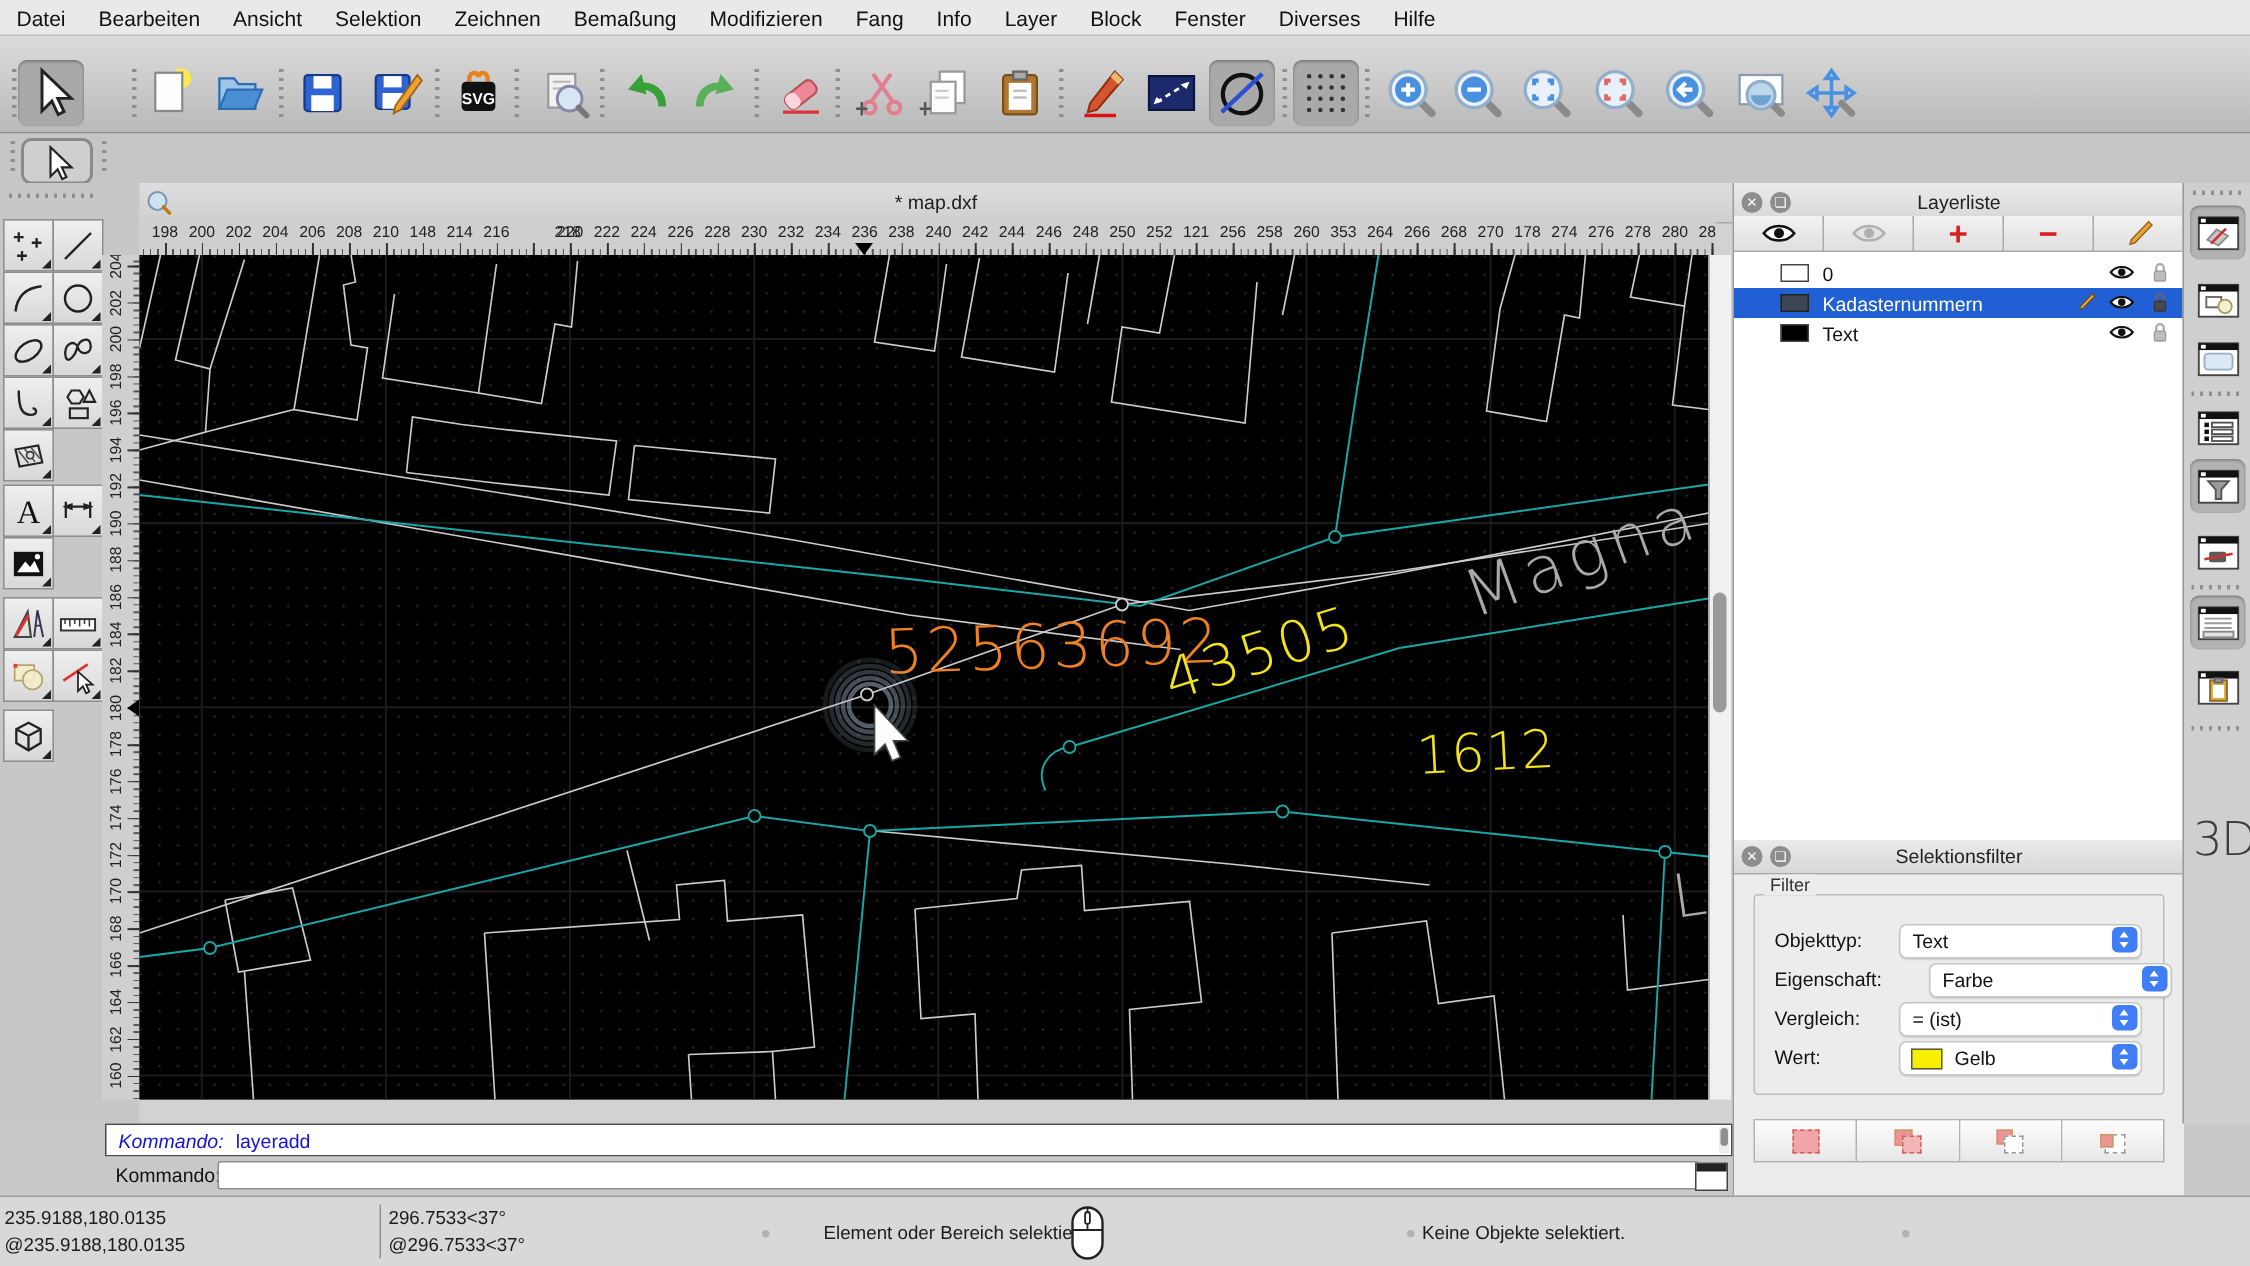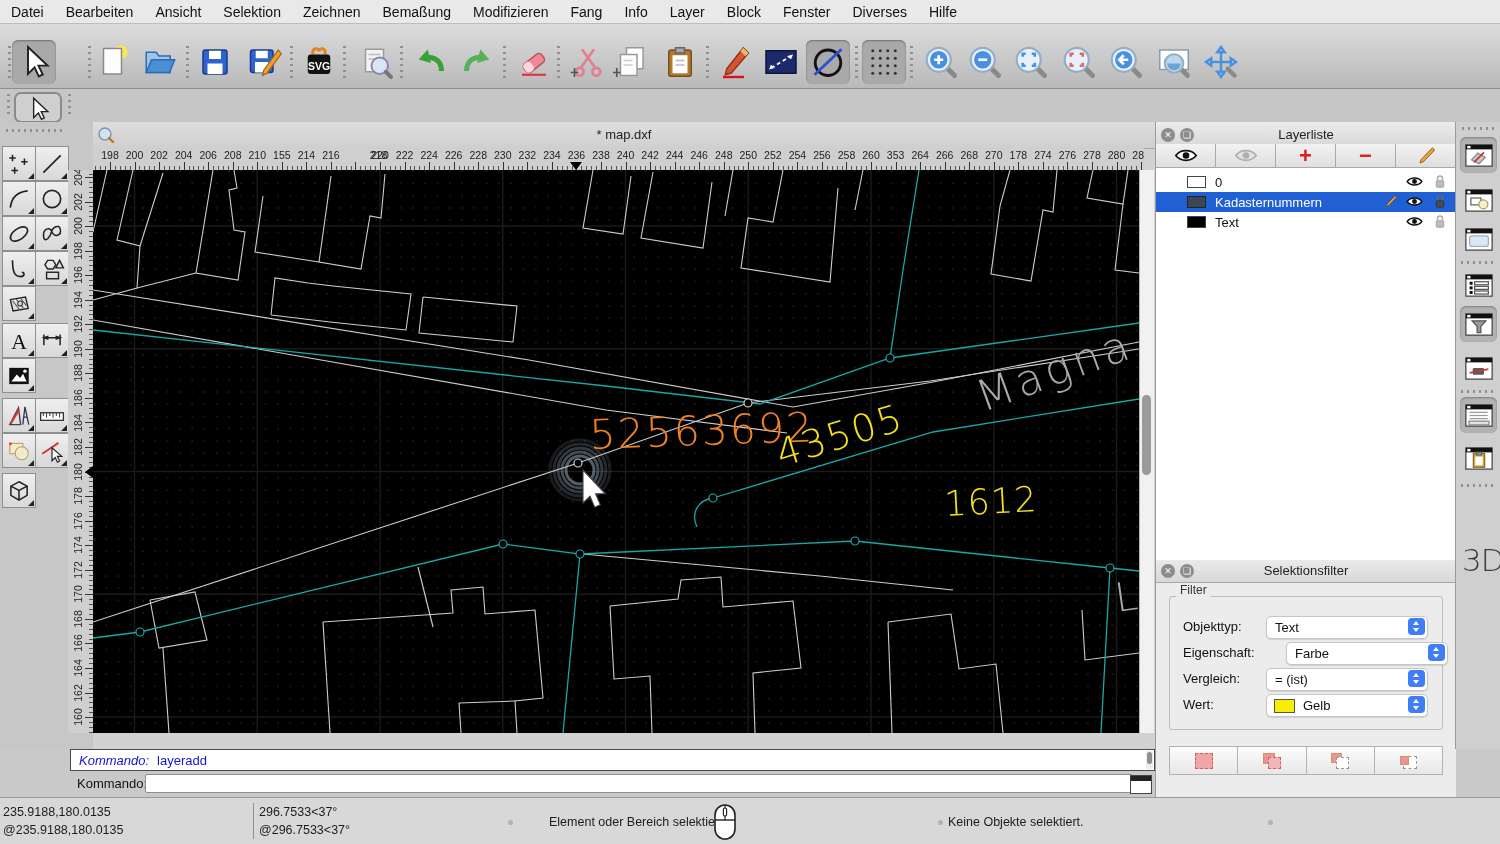--- a/index.html
+++ b/index.html
@@ -549,42 +549,42 @@
       <div class="hr-ticks-min"></div>
       <div class="hr-ticks-maj"></div>
       <div id="hmarker" style="left: 477.45px;"></div>
     <div class="hr-num" style="left: 17px;">198</div>
         <div class="hr-num" style="left: 41.55px;">200</div>
         <div class="hr-num" style="left: 66.1px;">202</div>
         <div class="hr-num" style="left: 90.65px;">204</div>
         <div class="hr-num" style="left: 115.2px;">206</div>
         <div class="hr-num" style="left: 139.75px;">208</div>
         <div class="hr-num" style="left: 164.3px;">210</div>
-        <div class="hr-num" style="left: 188.85px;">155</div>
+        <div class="hr-num" style="left: 188.85px;">148</div>
         <div class="hr-num" style="left: 213.4px;">214</div>
         <div class="hr-num" style="left: 237.95px;">216</div>
         <div class="hr-num" style="left: 262.5px; margin-left: 23px;">218</div>
         <div class="hr-num" style="left: 287.05px;">220</div>
         <div class="hr-num" style="left: 311.6px;">222</div>
         <div class="hr-num" style="left: 336.15px;">224</div>
         <div class="hr-num" style="left: 360.7px;">226</div>
         <div class="hr-num" style="left: 385.25px;">228</div>
         <div class="hr-num" style="left: 409.8px;">230</div>
         <div class="hr-num" style="left: 434.35px;">232</div>
         <div class="hr-num" style="left: 458.9px;">234</div>
         <div class="hr-num" style="left: 483.45px;">236</div>
         <div class="hr-num" style="left: 508px;">238</div>
         <div class="hr-num" style="left: 532.55px;">240</div>
         <div class="hr-num" style="left: 557.1px;">242</div>
         <div class="hr-num" style="left: 581.65px;">244</div>
         <div class="hr-num" style="left: 606.2px;">246</div>
         <div class="hr-num" style="left: 630.75px;">248</div>
         <div class="hr-num" style="left: 655.3px;">250</div>
         <div class="hr-num" style="left: 679.85px;">252</div>
-        <div class="hr-num" style="left: 704.4px;">254</div>
+        <div class="hr-num" style="left: 704.4px;">121</div>
         <div class="hr-num" style="left: 728.95px;">256</div>
         <div class="hr-num" style="left: 753.5px;">258</div>
         <div class="hr-num" style="left: 778.05px;">260</div>
         <div class="hr-num" style="left: 802.6px;">353</div>
         <div class="hr-num" style="left: 827.15px;">264</div>
         <div class="hr-num" style="left: 851.7px;">266</div>
         <div class="hr-num" style="left: 876.25px;">268</div>
         <div class="hr-num" style="left: 900.8px;">270</div>
         <div class="hr-num" style="left: 925.35px;">178</div>
         <div class="hr-num" style="left: 949.9px;">274</div>

